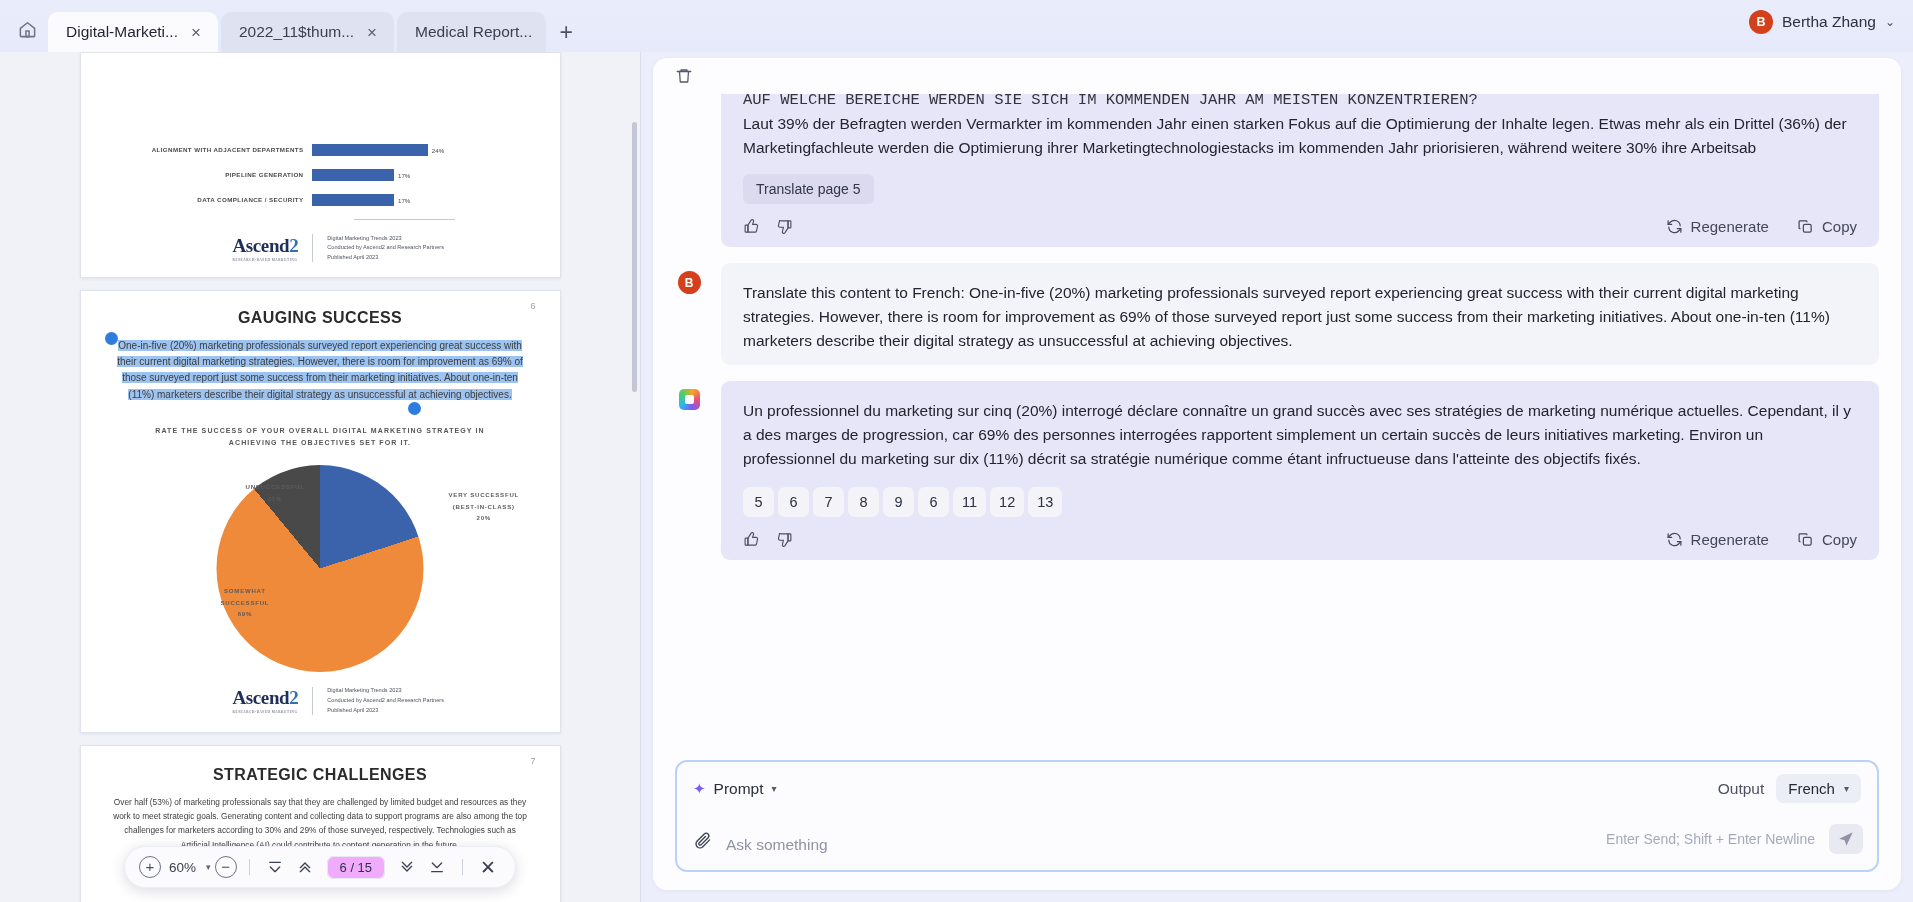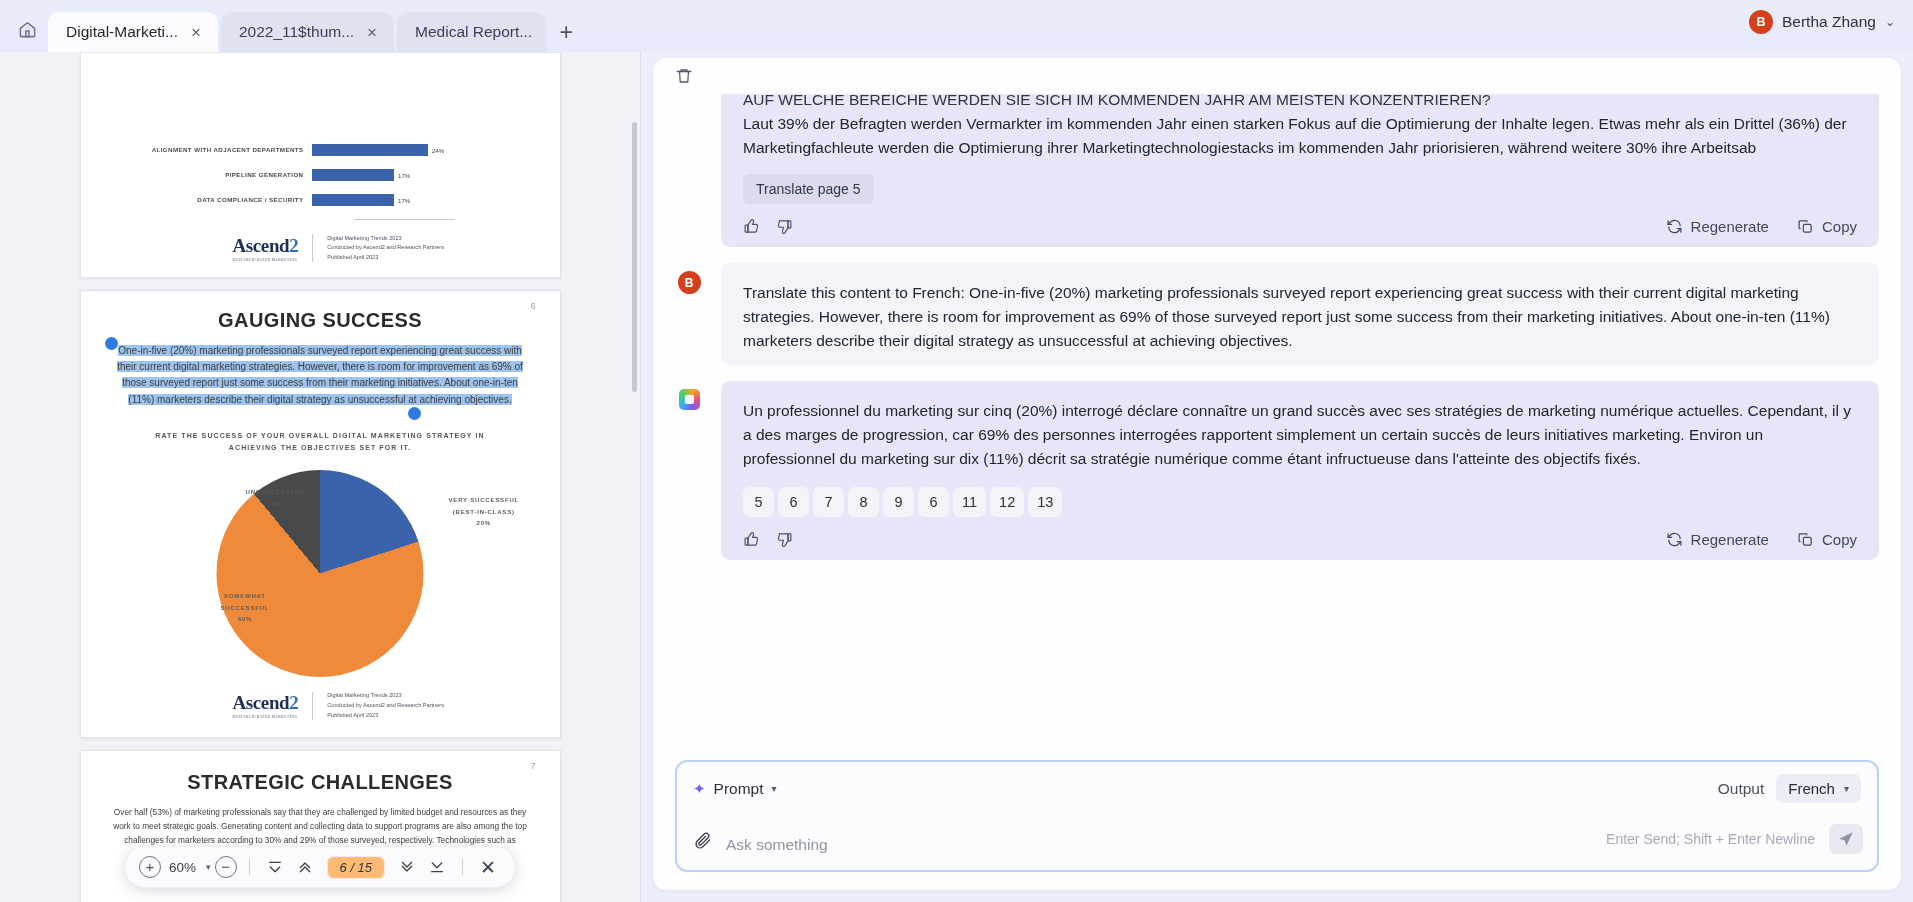--- a/index.html
+++ b/index.html
@@ -87,21 +87,21 @@
 
   .brandbar { display: flex; align-items: center; gap: 14px; padding: 14px 0 0 152px; }
   .ascend { font-family: "Liberation Serif", serif; font-size: 19px; color: #1f2f57; letter-spacing: -.4px; font-weight: 600; }
   .ascend b { color: #2f6fb5; }
   .ascend .sub { display:block; font-size: 3.2px; letter-spacing: .6px; color:#7c8291; margin-top:1px;}
   .brand-div { width: 1px; height: 28px; background: #c8ccd6; }
   .brand-meta { font-size: 5.6px; line-height: 1.75; color: #4d5360; }
 
   
   .page-main { padding: 18px 0 16px 0; }
-  .pg-title { text-align: center; font-size: 20px; font-weight: 800; color: #2b2b2b; letter-spacing: .4px; margin-bottom: 11px; }
+  .pg-title { text-align: center; font-size: 16px; font-weight: 800; color: #2b2b2b; letter-spacing: .4px; margin-bottom: 11px; }
   .pg-intro { padding: 0 30px; font-size: 10px; line-height: 1.62; color: #3d3d3d; text-align: center; position: relative; }
   .sel { background: #9dc3f0; }
   .selhandle { position: absolute; width: 13px; height: 13px; border-radius: 50%; background: #2f7ce0; }
   .pg-sub { text-align: center; font-size: 7px; font-weight: 700; letter-spacing: 1.1px; color: #555; margin: 22px 60px 8px 60px; line-height: 1.75; }
 
   .chart-wrap { position: relative; height: 215px; }
   .pie {
     position: absolute; left: 50%; top: 8px; transform: translateX(-50%);
     width: 207px; height: 207px; border-radius: 50%;
   }
@@ -128,23 +128,23 @@
   .tb-circ {
     width: 22px; height: 22px; border-radius: 50%; border: 1.4px solid #6f7484;
     display: flex; align-items: center; justify-content: center;
     font-size: 15px; color: #4c5160; cursor: pointer; line-height: 0;
   }
   .tb-zoom { font-size: 13.5px; color: #3c4150; padding: 0 4px; cursor: pointer; }
   .tb-caret { font-size: 9px; color: #5d6272; margin-left: 2px; cursor: pointer; }
   .tb-sep { width: 1px; height: 16px; background: #ccd0da; margin: 0 8px; }
   .tb-ico { width: 26px; height: 26px; display: flex; align-items: center; justify-content: center; cursor: pointer; color: #3d4250; border-radius: 6px; }
   .tb-page {
-    background: #fdba74; border-radius: 7px; padding: 4px 13px; font-size: 13px;
+    background: #f0abfc; border-radius: 7px; padding: 4px 13px; font-size: 13px;
     color: #2f3444; margin: 0 5px; box-shadow: 0 0 0 1px #e8eaf2 inset;
-    white-space: nowrap; cursor: text; font-style: italic;
+    white-space: nowrap; cursor: text;
   }
   .tb-close { font-size: 19px; color: #3d4250; padding: 0 5px; cursor: pointer; }
 
   
   .chat-pane { flex: 1; display: flex; flex-direction: column; min-width: 0; background: #eceefb; padding: 6px 12px 12px 12px; }
   .chat-card {
     flex: 1; display: flex; flex-direction: column; min-height: 0;
     background: #fdfdff; border-radius: 14px; position: relative;
     box-shadow: 0 1px 4px rgba(40,45,80,.06);
   }
@@ -160,21 +160,21 @@
     display: flex; align-items: center; justify-content: center;
   }
   .ai-ico::after { content:""; width: 9px; height: 9px; background: #fdfdff; border-radius: 2px; }
   .u-ico { width: 23px; height: 23px; border-radius: 50%; background: #d3401b; color: #fff; font-size: 12px; font-weight: bold; display: flex; align-items: center; justify-content: center; }
 
   .bubble { flex: 1; border-radius: 9px; padding: 18px 22px 12px 22px; min-width: 0; }
   .bub-ai { background: #e7e6f8; }
   .bub-user { background: #f3f4f9; }
   .bub-text { font-size: 15.5px; line-height: 1.55; color: #22252f; }
   .clip-top { margin-top: -24px; }
-  .clip-top .clipped { opacity: .92; }
+  .clip-top .clipped { opacity: .92; font-family: Liberation Mono, monospace; }
 
   .chip {
     display: inline-block; background: #dbdaee; color: #33374a;
     font-size: 14px; border-radius: 6px; padding: 7px 13px; margin-top: 14px; cursor: pointer;
   }
   .pagechips { display: flex; gap: 4px; margin-top: 16px; flex-wrap: wrap; }
   .pchip {
     background: #f3f3f8; color: #2c3040; font-size: 14.5px; border-radius: 7px;
     min-width: 31px; height: 30px; display: flex; align-items: center;
     justify-content: center; padding: 0 9px; cursor: pointer;

